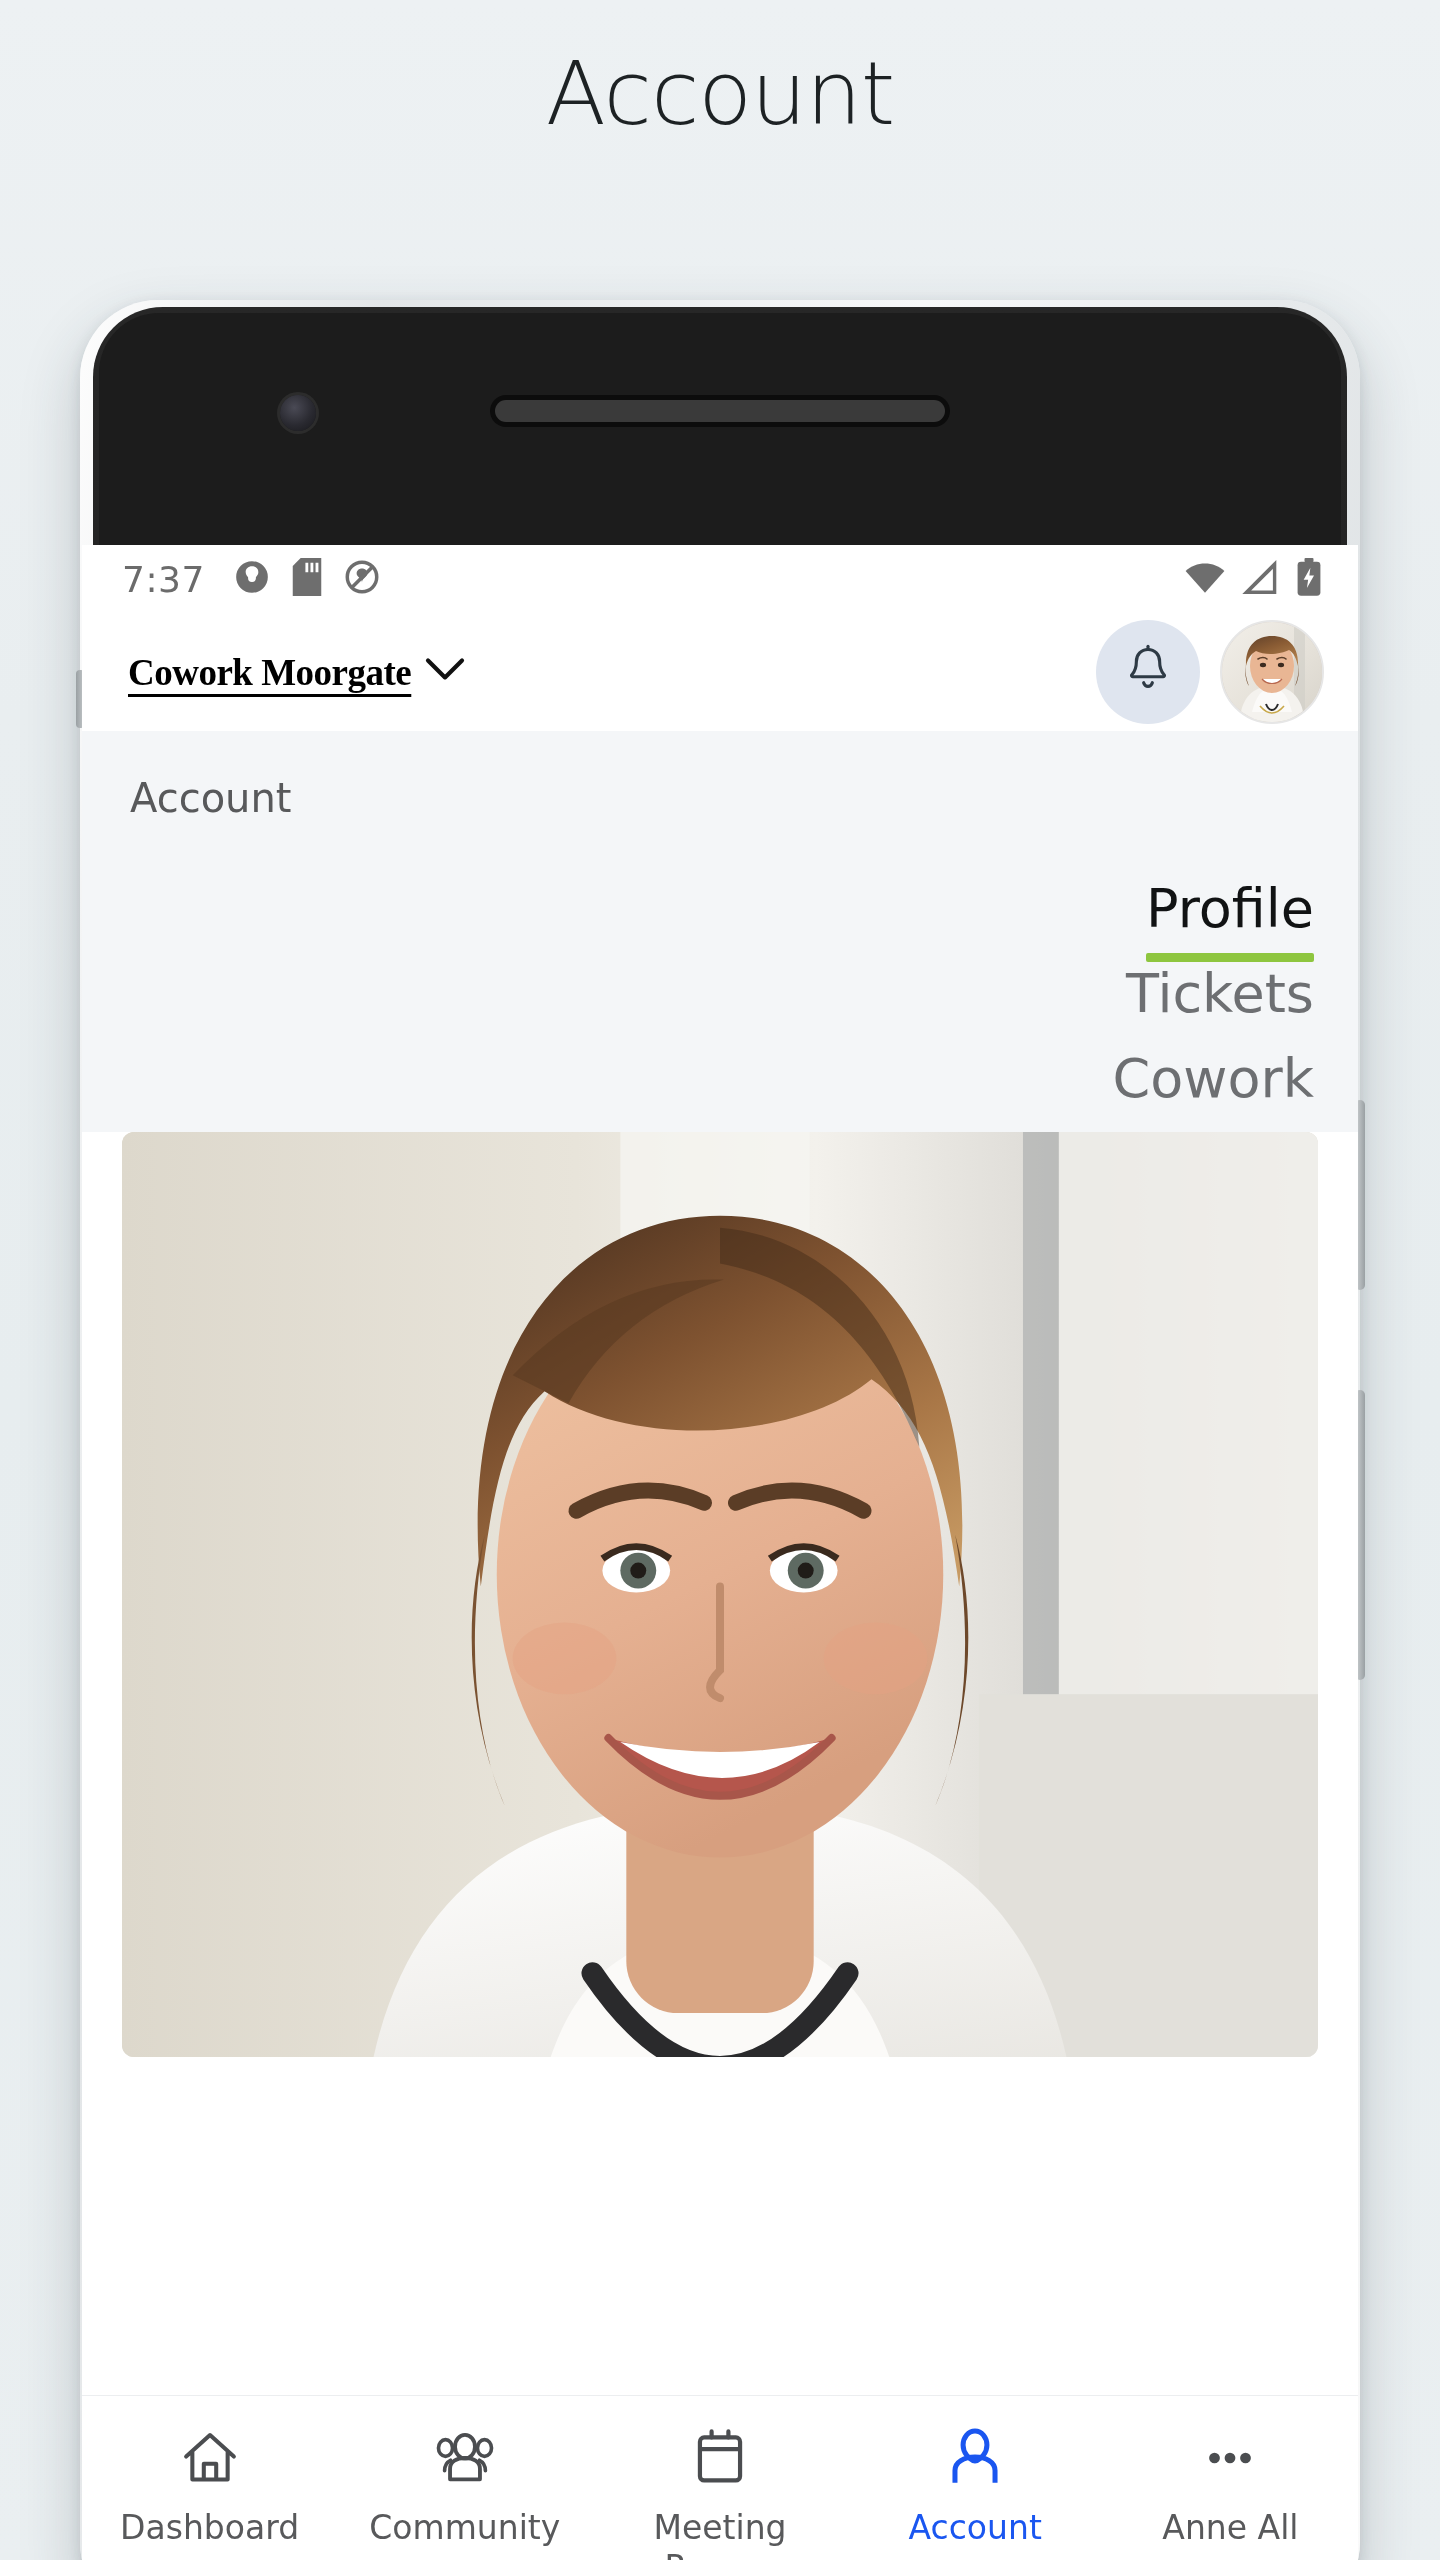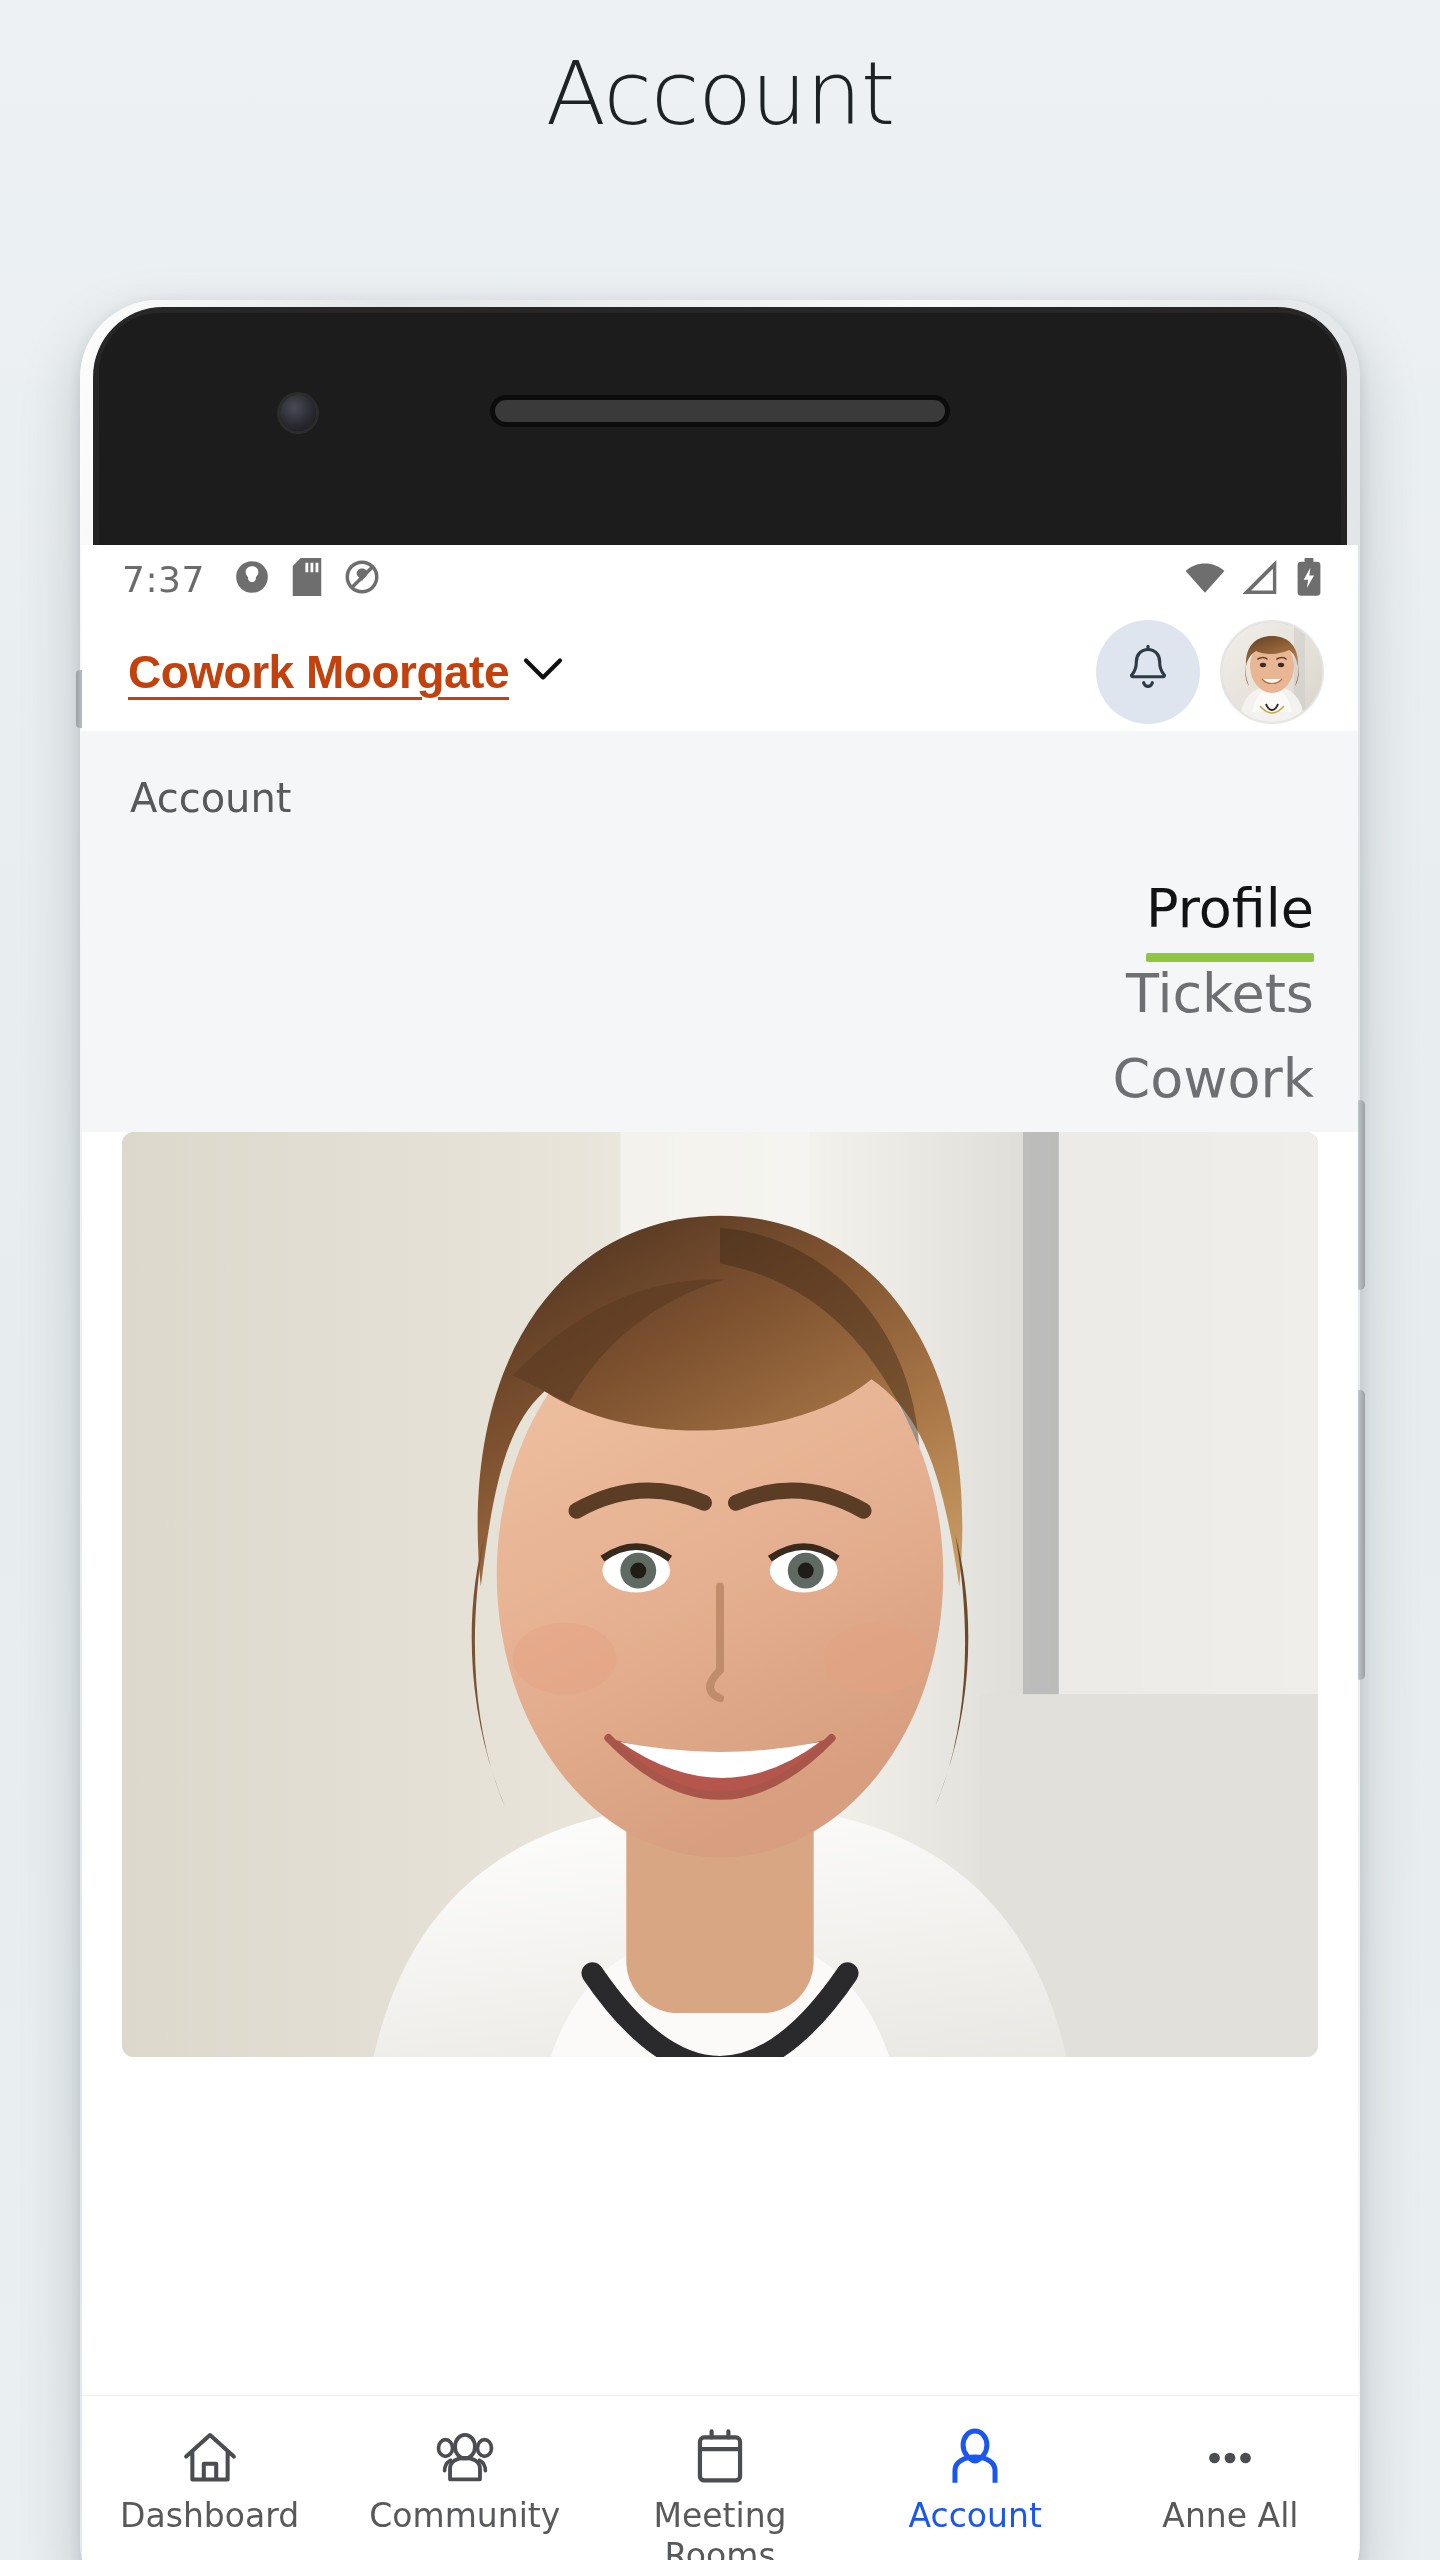--- a/index.html
+++ b/index.html
@@ -105,24 +105,24 @@
   
   .app-header{
     height:118px; background:#fff;
     display:flex; align-items:center;
     padding:0 34px 0 46px;
   }
   .venue{
     display:flex; align-items:center; gap:14px;
   }
   .venue-name{
-    font-size:46px; font-weight:700; color:#c2410c;
+    font-size:37px; font-weight:700; color:#000000;
     text-decoration:underline; text-underline-offset:9px;
     text-decoration-thickness:3px;
-    font-family:Liberation Sans, sans-serif;
+    font-family:Liberation Serif, serif;
     letter-spacing:-0.5px;
   }
   .header-spacer{ flex:1; }
   .bell-btn{
     width:104px; height:104px; border-radius:50%;
     background:#dfe5ef;
     display:flex; align-items:center; justify-content:center;
     margin-right:20px;
   }
   .avatar{
@@ -200,21 +200,21 @@
   
   .bottom-nav{
     position:absolute; left:0; right:0; bottom:0;
     height:225px; background:#fff;
     border-top:1px solid #eceef0;
     display:flex; align-items:flex-start;
     padding-top:28px;
   }
   .nav-item{
     flex:1; display:flex; flex-direction:column;
-    align-items:center; gap:4px;
+    align-items:center; gap:16px;
   }
   .nav-icon{ height:68px; display:flex; align-items:center; justify-content:center; }
   .nav-label{
     font-size:33px; color:#58595b; text-align:center; line-height:1.22;
     font-family:"DejaVu Sans", sans-serif;
   }
   .nav-item.active .nav-label{ color:#1a56f0; }
 </style>
 </head>
 <body>

